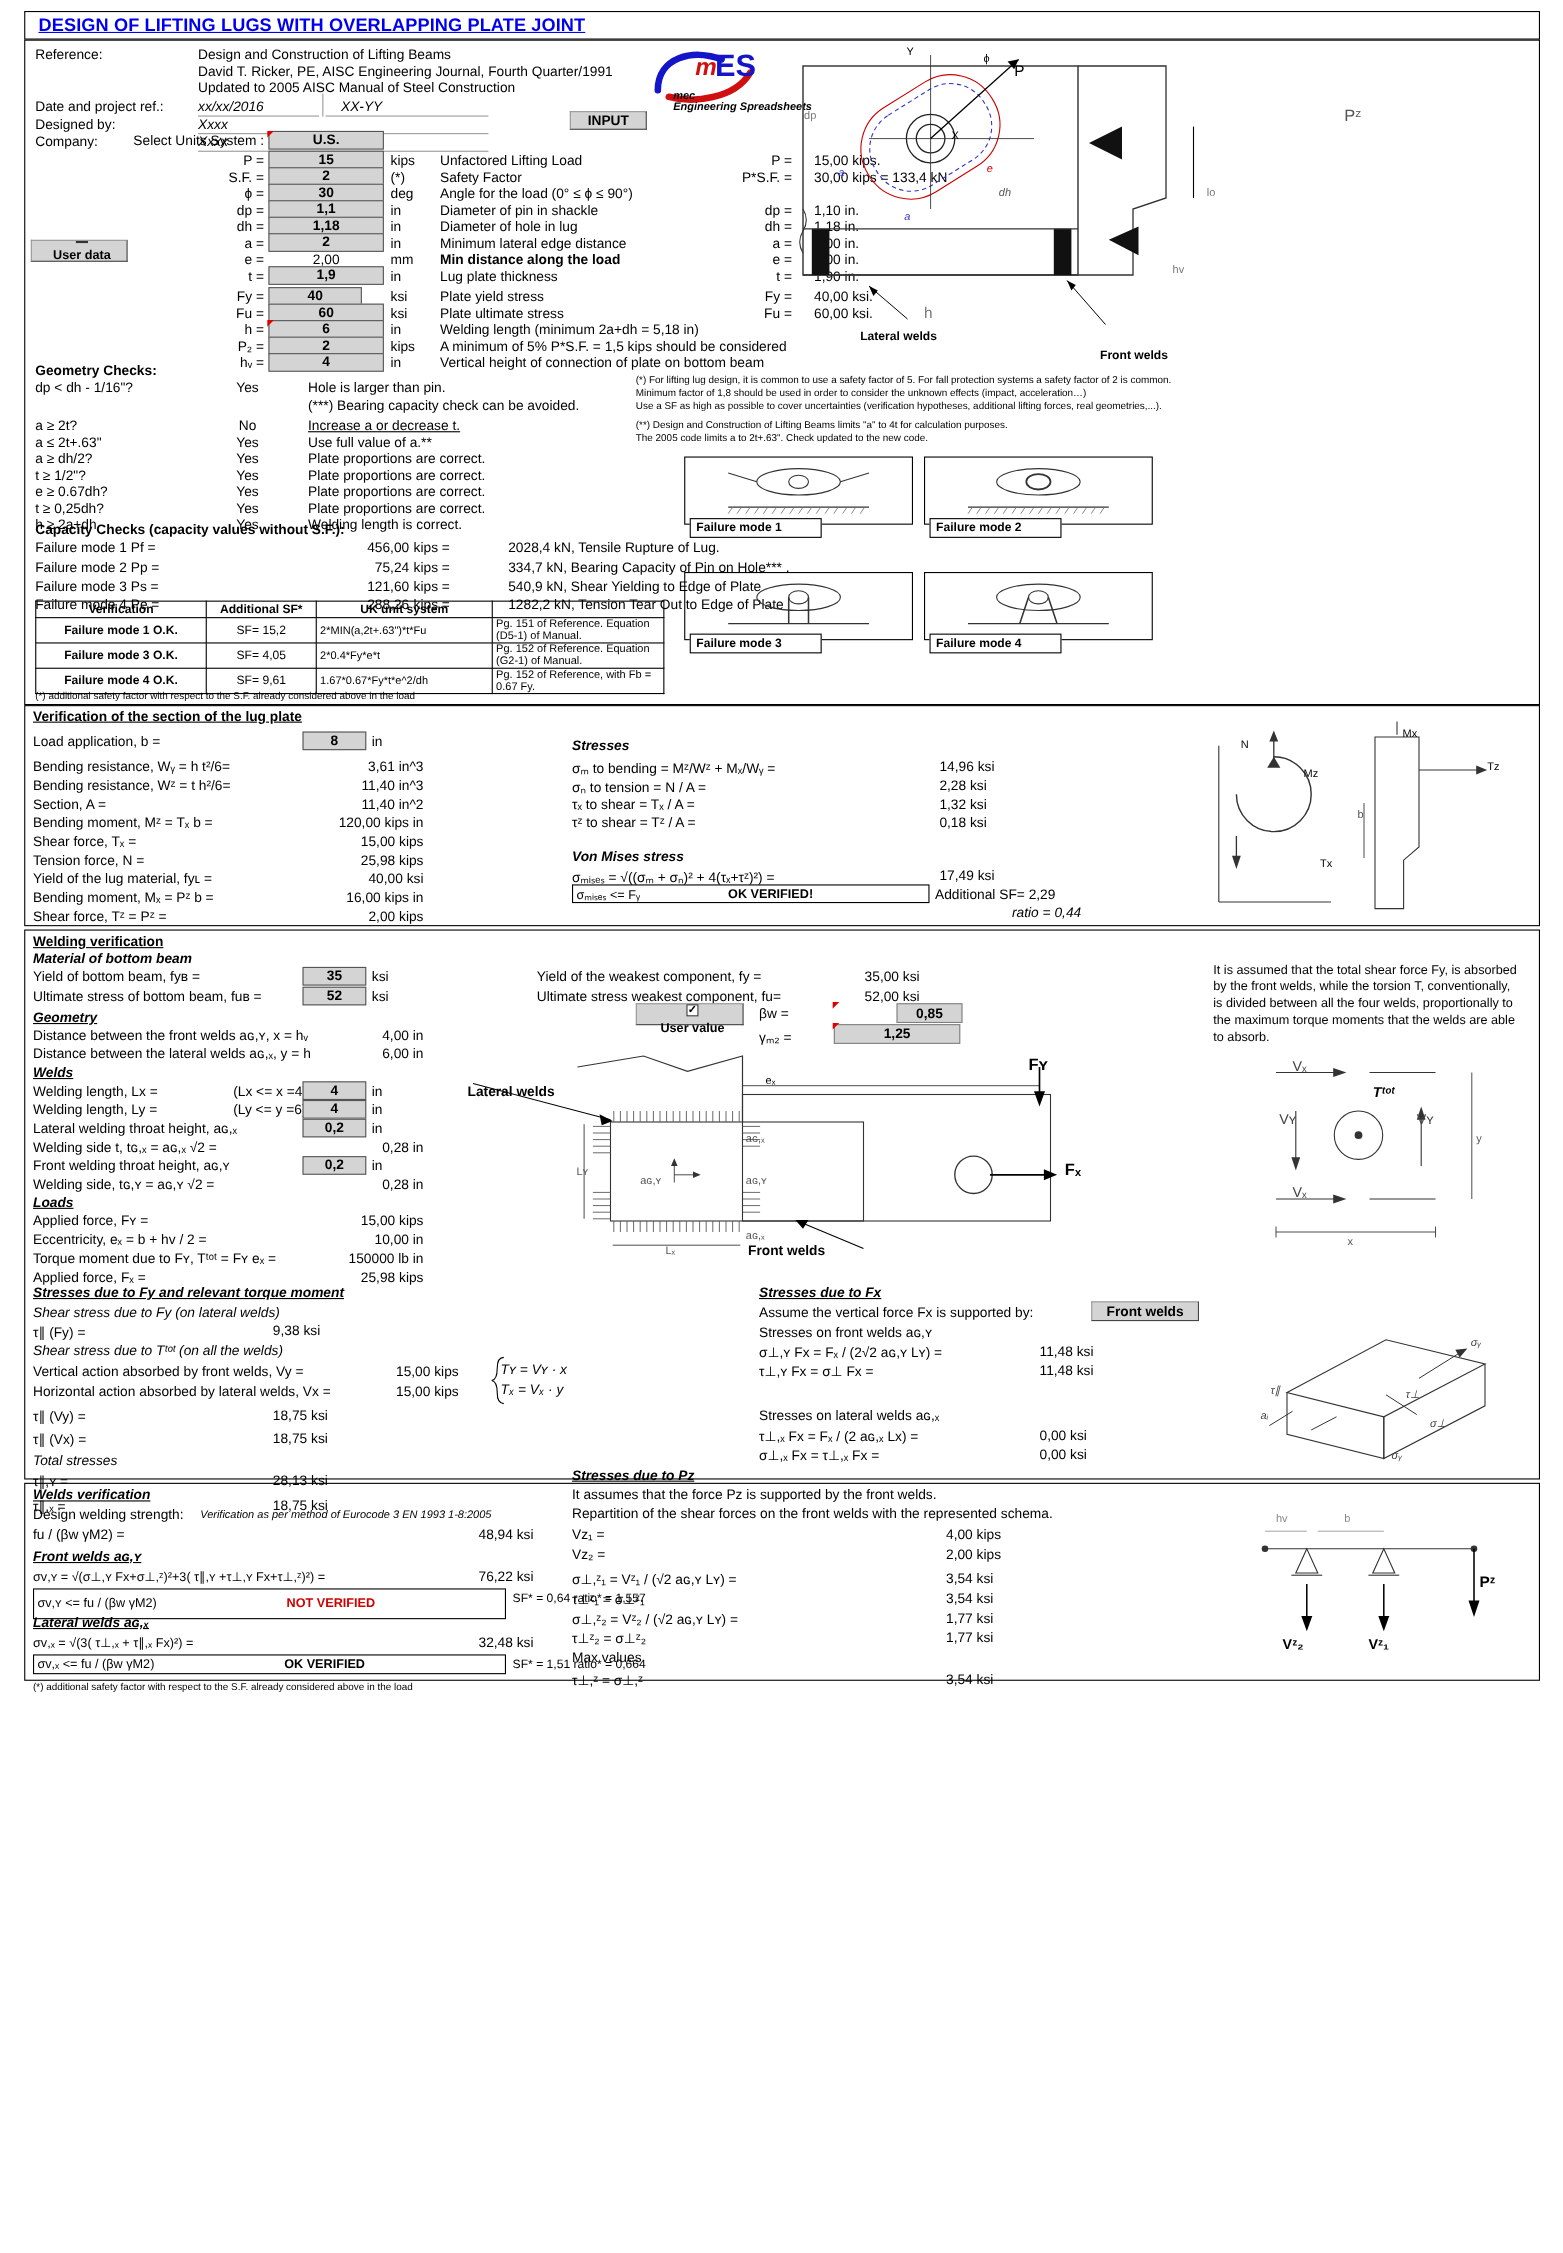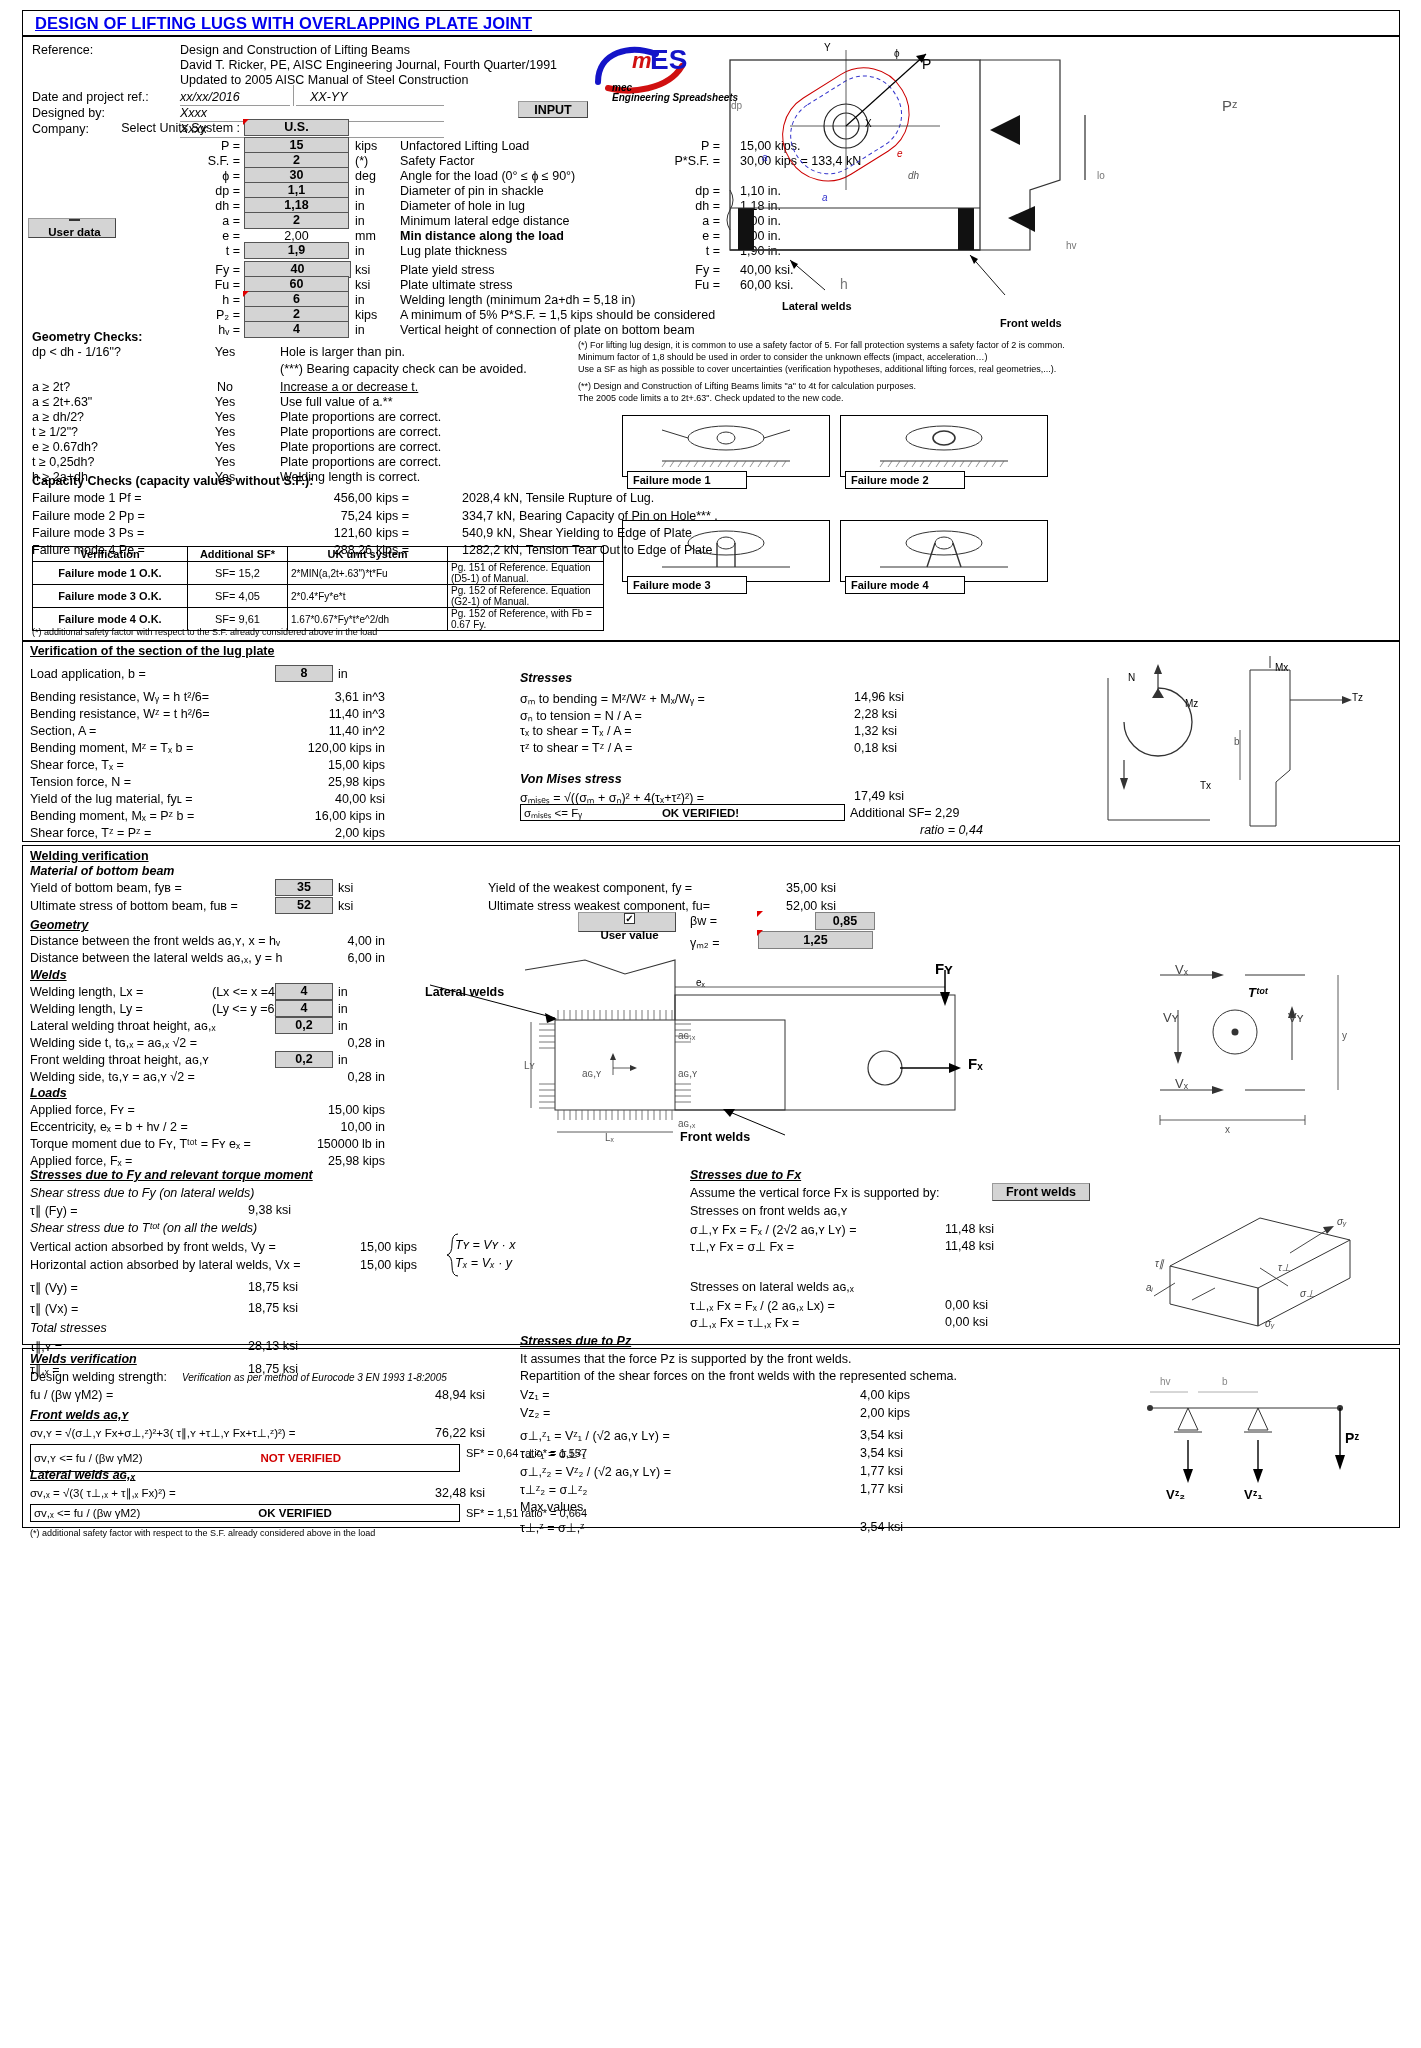--- a/index.html
+++ b/index.html
@@ -176,21 +176,21 @@
       <div class="lbl" style="left:400px; top:229px;font-weight:bold;">Min distance along the load</div>
       <div class="lbl r" style="left:540px; top:229px; width:180px;">e =</div>
       <div class="lbl" style="left:740px; top:229px;">2,00 in.</div>
       <div class="lbl r" style="left:100px; top:244px; width:140px;">t =</div>
       <div class="cell" style="left:244px; top:242px; width:105px; height:17px;">1,9</div>
       <div class="lbl" style="left:355px; top:244px;">in</div>
       <div class="lbl" style="left:400px; top:244px;">Lug plate thickness</div>
       <div class="lbl r" style="left:540px; top:244px; width:180px;">t =</div>
       <div class="lbl" style="left:740px; top:244px;">1,90 in.</div>
       <div class="lbl r" style="left:100px; top:263px; width:140px;">Fy =</div>
-      <div class="cell" style="left:244px; top:261px; width:107px; height:17px;">40</div>
+      <div class="cell" style="left:244px; top:261px; width:85px; height:17px;">40</div>
       <div class="lbl" style="left:355px; top:263px;">ksi</div>
       <div class="lbl" style="left:400px; top:263px;">Plate yield stress</div>
       <div class="lbl r" style="left:540px; top:263px; width:180px;">Fy =</div>
       <div class="lbl" style="left:740px; top:263px;">40,00 ksi.</div>
       <div class="lbl r" style="left:100px; top:278px; width:140px;">Fu =</div>
       <div class="cell" style="left:244px; top:276px; width:105px; height:17px;">60</div>
       <div class="lbl" style="left:355px; top:278px;">ksi</div>
       <div class="lbl" style="left:400px; top:278px;">Plate ultimate stress</div>
       <div class="lbl r" style="left:540px; top:278px; width:180px;">Fu =</div>
       <div class="lbl" style="left:740px; top:278px;">60,00 ksi.</div>
@@ -512,20 +512,21 @@
     <span class="box">✓</span>
     <span>User value</span>
   </div>
   <div class="lbl" style="left:690px; top:914px;">βw =</div>
   <div class="cellflat" style="left:815px; top:912px; width:60px; height:18px;">0,85</div>
   <div class="redmark" style="left:757px; top:911px;"></div>
   <div class="lbl" style="left:690px; top:934px;">γₘ₂ =</div>
   <div class="cellflat" style="left:758px; top:931px; width:115px; height:18px;">1,25</div>
   <div class="redmark" style="left:757px; top:930px;"></div>
 
+  <div class="lbl" style="left:1103px; top:875px; width:280px; white-space:normal; line-height:1.32; font-size:11.5px;">It is assumed that the total shear force Fy, is absorbed by the front welds, while the torsion T, conventionally, is divided between  all the four welds, proportionally to the maximum torque moments  that the welds are able to absorb.</div>
 
   <div class="lbl b i u" style="left:30px; top:918px;">Geometry</div>
   <div id="geomRowsW">
       <div class="lbl" style="left:30px; top:934px;">Distance between the front welds aɢ,ʏ, x = hᵥ</div>
       <div class="lbl r" style="left:255px; top:934px; width:130px;">4,00 in</div>
       <div class="lbl" style="left:30px; top:951px;">Distance between the lateral welds aɢ,ₓ, y = h</div>
       <div class="lbl r" style="left:255px; top:951px; width:130px;">6,00 in</div>
     </div>
   <div class="lbl b i u" style="left:30px; top:968px;">Welds</div>
   <div id="weldRows">

